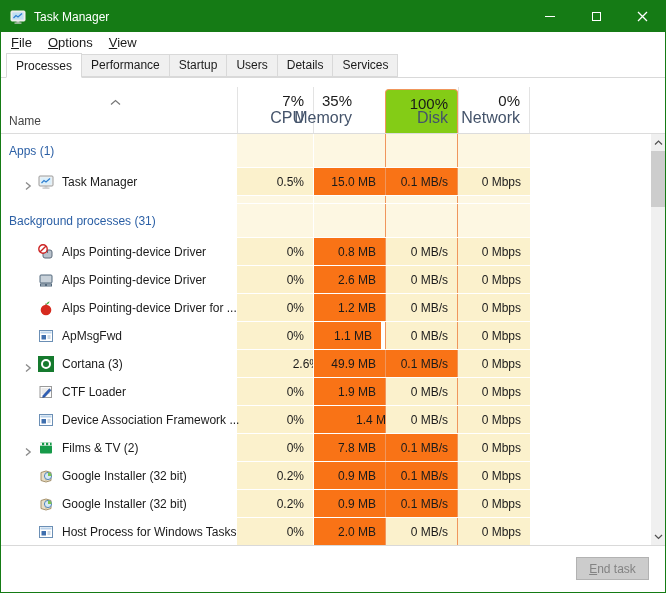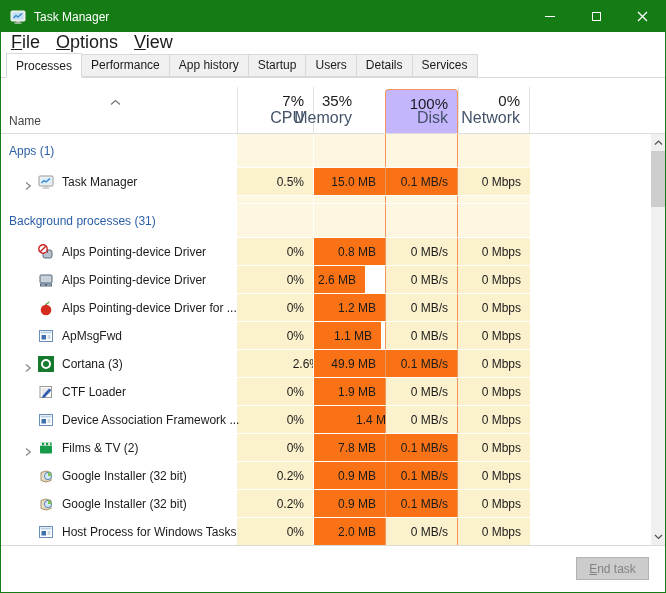--- a/index.html
+++ b/index.html
@@ -10,39 +10,39 @@
   .titlebar{height:31px;background:#157b15;display:flex;align-items:center;}
   .app-icon{width:16px;height:16px;margin:0 8px 0 9px;flex:0 0 auto;}
   .title{color:#fff;font-size:12px;}
   .win-controls{margin-left:auto;display:flex;height:100%;}
   .win-btn{width:46px;display:flex;align-items:center;justify-content:center;cursor:default;}
   .min-glyph{display:block;width:10px;height:1px;background:#fff;}
   .max-glyph{display:block;width:9px;height:9px;border:1px solid #fff;}
 
   
   .menubar{height:21px;display:flex;align-items:center;padding-left:2px;background:#fff;}
-  .menu-item{font-size:18px;color:#1b1b1b;padding:2px 8px;cursor:default;}
+  .menu-item{font-size:13px;color:#1b1b1b;padding:2px 8px;cursor:default;}
   .u{text-decoration:underline;}
 
   
   .tabbar{height:25px;background:#fff;border-bottom:1px solid #d9d9d9;display:flex;align-items:flex-end;padding-left:5px;}
   .tab{font-size:12px;color:#1b1b1b;background:#f0f0f0;border:1px solid #d9d9d9;padding:3px 9px 4px;margin-right:-1px;position:relative;cursor:default;white-space:nowrap;}
   .tab.active{background:#fff;border-bottom:1px solid #fff;margin-bottom:-1px;padding-top:5px;z-index:2;}
   .tab-gap{height:9px;background:#fff;}
 
   
   .grid-header{position:relative;height:47px;border-bottom:1px solid #dcdcdc;background:#fff;}
   .name-col-header{position:absolute;left:0;top:0;bottom:0;width:236px;cursor:default;}
   .sort-icon{position:absolute;left:109px;top:5px;}
   .name-label{position:absolute;left:8px;bottom:5px;font-size:12px;color:#454545;}
   .vcol{position:absolute;top:0;bottom:0;border-left:1px solid #e3e3e3;cursor:default;}
   .vcol.last{border-right:1px solid #e3e3e3;}
   .vcol .pct{position:absolute;top:5px;right:9px;font-size:15px;color:#1a1a1a;}
   .vcol .lbl{position:absolute;bottom:6px;right:9px;font-size:16px;color:#44536a;}
-  .vcol.hl{top:2px;background:#c4b5fd;border:1px solid #f0965c;border-bottom:none;border-radius:4px 4px 0 0;}
+  .vcol.hl{top:2px;background:#84cc16;border:1px solid #f0965c;border-bottom:none;border-radius:4px 4px 0 0;}
 
   
   .grid-body{position:relative;height:412px;border-bottom:1px solid #d9d9d9;background:#fff;overflow:hidden;}
   .rows{position:absolute;left:0;top:0;right:14px;bottom:0;}
   .row{position:relative;}
   .row.group{height:34px;}
   .row.proc{height:28px;}
   .row.spacer{height:8px;}
   .group-label{position:absolute;left:8px;top:50%;transform:translateY(-50%);font-size:12px;color:#2b5fa5;white-space:nowrap;}
   .chev{position:absolute;left:22px;top:50%;transform:translateY(-50%);width:10px;height:10px;}
@@ -100,21 +100,20 @@
 
   <div class="menubar" id="menubar">
       <div class="menu-item"><span class="u">F</span><span>ile</span></div>
       <div class="menu-item"><span class="u">O</span><span>ptions</span></div>
       <div class="menu-item"><span class="u">V</span><span>iew</span></div>
     </div>
 
   <div class="tabbar" id="tabbar">
       <div class="tab active">Processes</div>
       <div class="tab">Performance</div>
-      <div class="tab">App history</div>
       <div class="tab">Startup</div>
       <div class="tab">Users</div>
       <div class="tab">Details</div>
       <div class="tab">Services</div>
     </div>
   <div class="tab-gap"></div>
 
   <div class="grid-header">
     <div class="name-col-header">
       <span class="sort-icon">
@@ -191,21 +190,21 @@
           <span class="picon"><svg width="16" height="16" viewBox="0 0 16 16">
               <rect x="5" y="6" width="9" height="8" rx="2" fill="#b9c2cc" stroke="#5d6b7a"></rect>
               <line x1="9.5" y1="6" x2="9.5" y2="9" stroke="#5d6b7a"></line>
               <circle cx="5" cy="5" r="4.2" fill="#fff" stroke="#cc2222" stroke-width="1.4"></circle>
               <line x1="2.2" y1="7.8" x2="7.8" y2="2.2" stroke="#cc2222" stroke-width="1.4"></line>
             </svg></span>
           <span class="plabel">Alps Pointing-device Driver</span>
         </div>
         <div class="row proc">
           <div class="cell c0 heat-v0" style="left: 236px; width: 76px;">0%</div>
-          <div class="cell c1 heat-v1" style="left: 312px; width: 52px; text-align: right;">2.6 MB</div>
+          <div class="cell c1 heat-v1" style="left: 312px; width: 72px; text-align: right;">2.6 MB</div>
           <div class="cell c2 heat-v0" style="left: 384px; width: 73px;">0 MB/s</div>
           <div class="cell c3 heat-v0" style="left: 457px; width: 72px;">0 Mbps</div>
           <span class="picon"><svg width="16" height="16" viewBox="0 0 16 16">
               <rect x="2" y="3" width="12" height="8" rx="1" fill="#c9d2da" stroke="#53687c"></rect>
               <rect x="2.5" y="12" width="5" height="2" fill="#c9d2da" stroke="#53687c"></rect>
               <rect x="8.5" y="12" width="5" height="2" fill="#c9d2da" stroke="#53687c"></rect>
             </svg></span>
           <span class="plabel">Alps Pointing-device Driver</span>
         </div>
         <div class="row proc">

